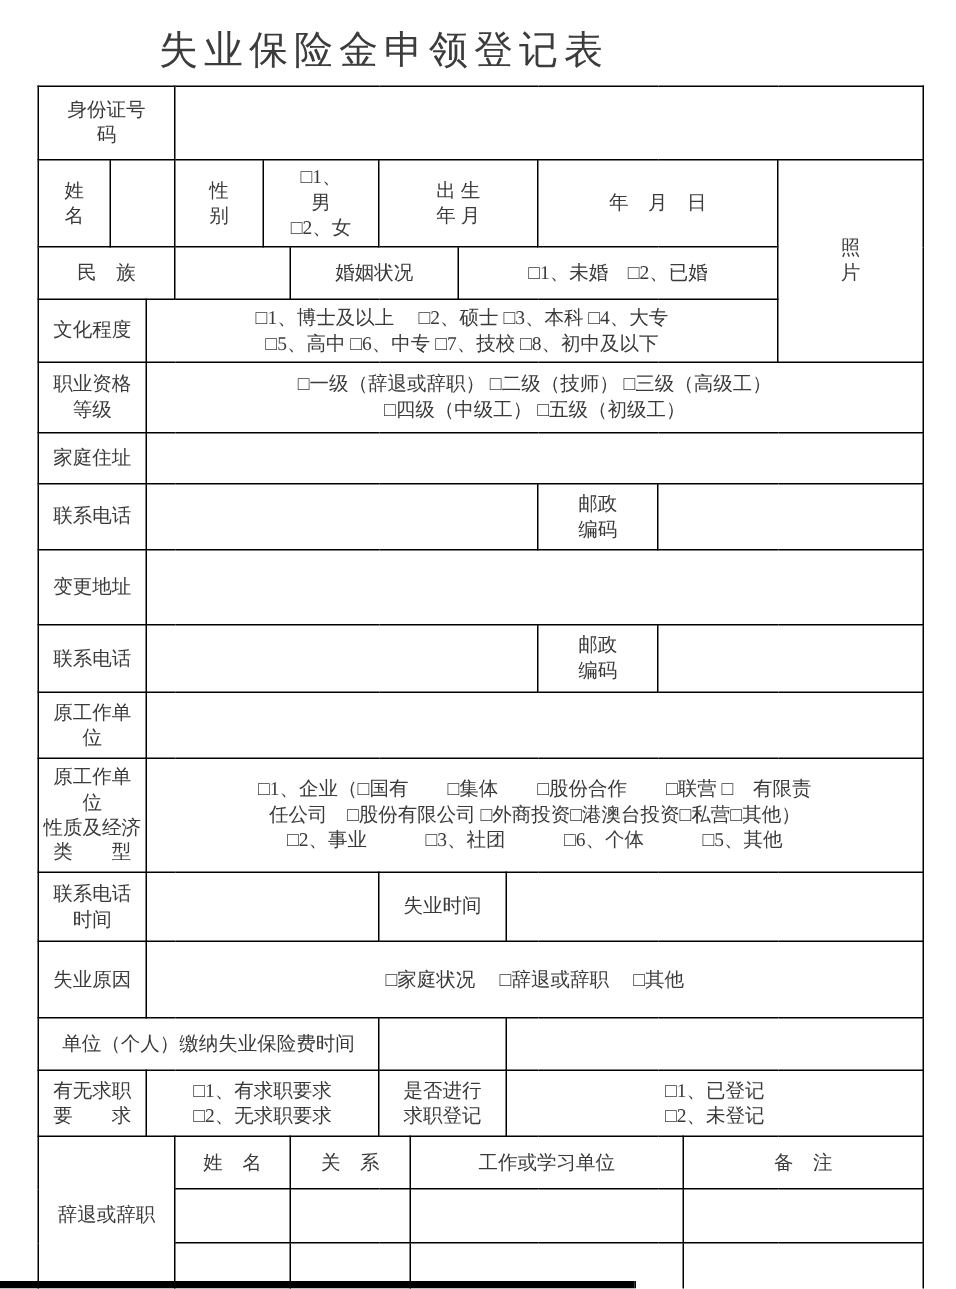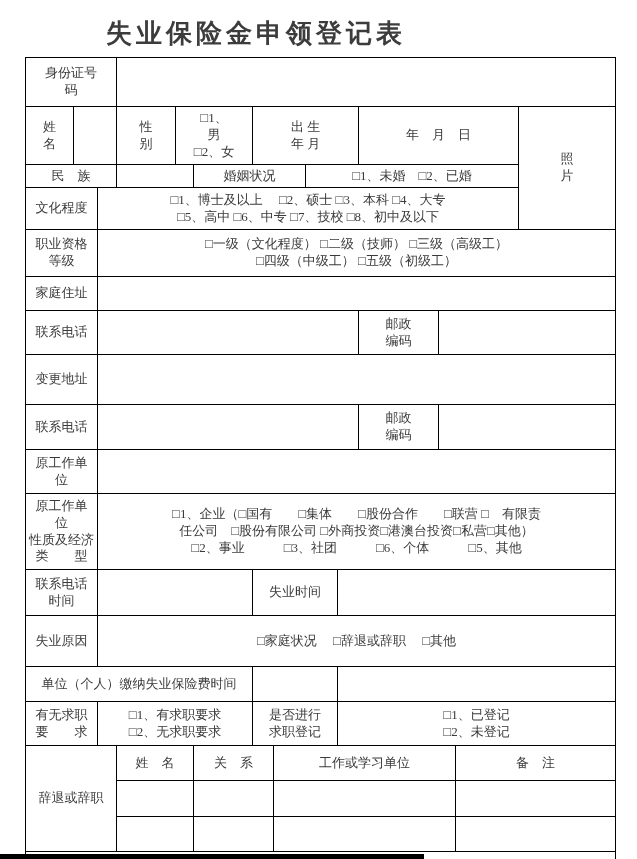--- a/index.html
+++ b/index.html
@@ -9,21 +9,21 @@
     font-family: "Liberation Serif", "DejaVu Serif", serif;
     color: #3a3a3a;
     position: relative;
     overflow: hidden;
   }
   .page-title {
     position: absolute;
     left: 0; top: 16px; width: 512px;
     text-align: center;
     font-size: 26px;
-    font-weight: 700;
+    font-weight: 400;
     letter-spacing: 4px;
     color: #3c3c3c;
     white-space: nowrap;
   }
   table.form {
     position: absolute;
     left: 25px; top: 57px;
     width: 591px;
     border-collapse: collapse;
     table-layout: fixed;
@@ -94,37 +94,37 @@
     <td colspan="2" class="opts">□1、
 男
 □2、女</td>
     <td colspan="4" class="lbl">出 生
 年 月</td>
     <td colspan="3">年　月　日</td>
     <td rowspan="3" class="lbl">照
 片</td>
   </tr>
 
-  <tr style="height:23px">
+  <tr style="height:35px">
     <td colspan="3" class="lbl">民　族</td>
     <td colspan="2"></td>
     <td colspan="3" class="lbl">婚姻状况</td>
     <td colspan="5" class="opts">□1、未婚　□2、已婚</td>
   </tr>
 
   <tr style="height:42px">
     <td colspan="2" class="lbl">文化程度</td>
     <td colspan="11" class="opts">□1、博士及以上　 □2、硕士 □3、本科 □4、大专
 □5、高中 □6、中专 □7、技校 □8、初中及以下</td>
   </tr>
 
   <tr style="height:47px">
     <td colspan="2" class="lbl">职业资格
 等级</td>
-    <td colspan="12" class="opts">□一级（文化程度） □二级（技师） □三级（高级工）
+    <td colspan="12" class="opts">□一级（辞退或辞职） □二级（技师） □三级（高级工）
 □四级（中级工） □五级（初级工）</td>
   </tr>
 
   <tr style="height:34px">
     <td colspan="2" class="lbl">家庭住址</td>
     <td colspan="12"></td>
   </tr>
 
   <tr style="height:44px">
     <td colspan="2" class="lbl">联系电话</td>

